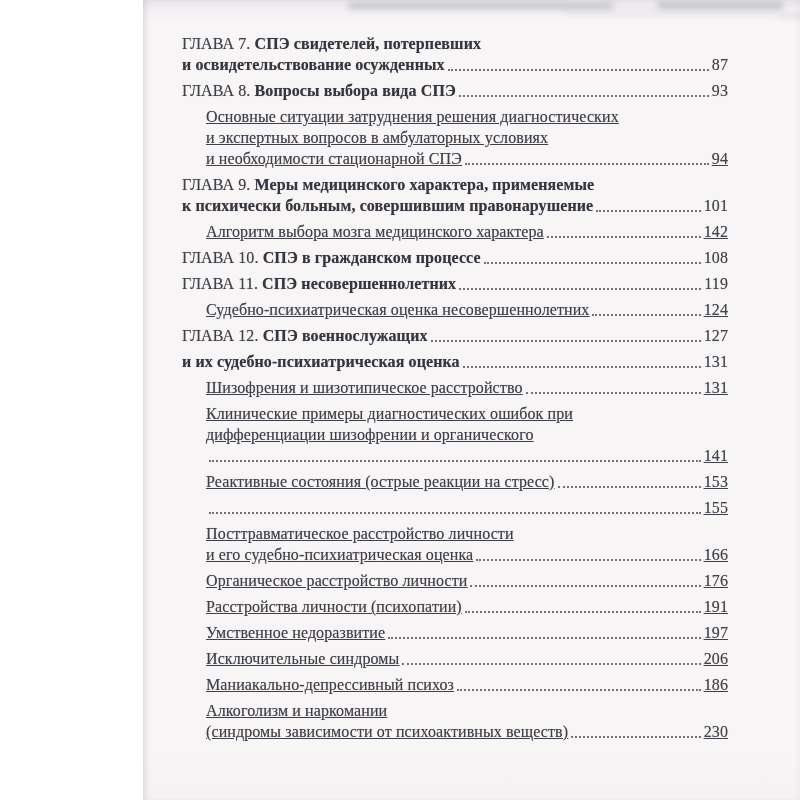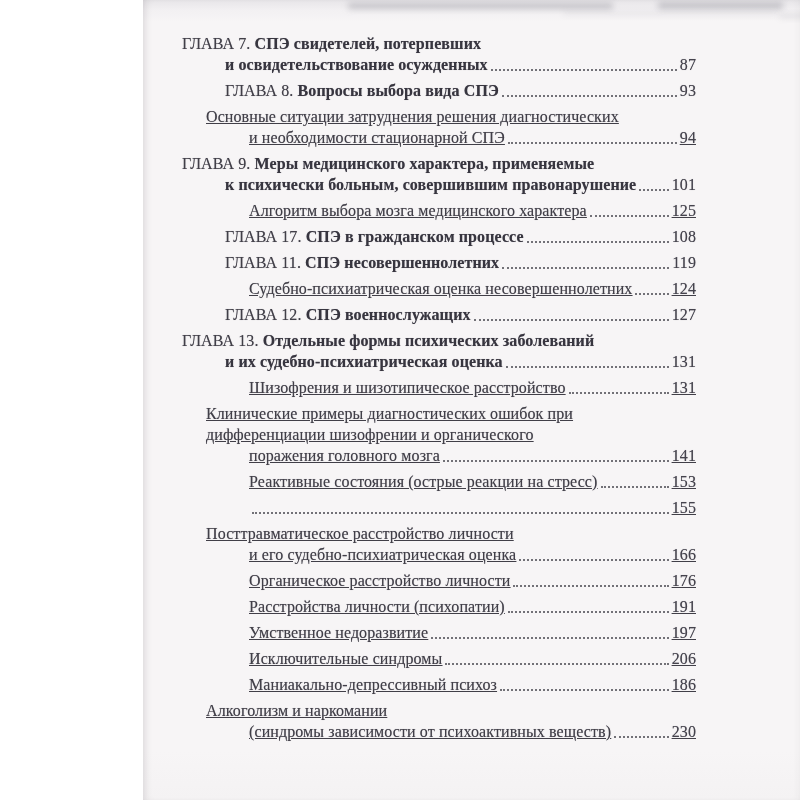--- a/index.html
+++ b/index.html
@@ -17,31 +17,31 @@
   }
   
   .smudge{position:absolute;background:rgba(110,110,122,.34);filter:blur(3px);border-radius:2px;}
   .smudge.s1{left:205px;top:3px;width:265px;height:6px;}
   .smudge.s2{left:515px;top:2px;width:125px;height:7px;}
   .smudge.s3{left:420px;top:12px;width:215px;height:2px;opacity:.6;}
   .smudge.s4{left:636px;top:14px;width:60px;height:4px;opacity:.5;}
 
   .toc{
     position:relative;
-    padding:31px 104px 0 39px;
+    padding:31px 72px 0 39px;
     color:#413f48;
     font-size:16px;line-height:21px;
     letter-spacing:.1px;
     text-shadow:0 0 .7px rgba(70,68,78,.55);
   }
   .entry{margin:0 0 5px 0;}
   .entry.chapter{margin-top:2px;}
   .entry.sub{padding-left:24px;text-decoration:underline;}
   .line{display:block;}
-  .line.last{display:flex;margin-left:43px;}
+  .line.last{display:flex;}
   .bold{font-weight:bold;color:#37353f;}
   .prefix{font-weight:normal;color:#413f48;}
   .txt{white-space:nowrap;}
   .leader{
     flex:1 1 auto;min-width:14px;
     border-bottom:2px dotted #5b5a62;
     margin:0 3px 4px 3px;
     opacity:.85;
   }
   .pagenum{color:#45434d;flex:0 0 auto;}
@@ -66,44 +66,45 @@
         </div>
         <div class="entry chapter">
           <div class="line last">
             <span class="txt bold"><span class="prefix">ГЛАВА 8.</span> Вопросы выбора вида СПЭ</span>
             <span class="leader"></span>
             <span class="pagenum">93</span>
           </div>
         </div>
         <div class="entry sub">
           <div class="line"><span class="txt">Основные ситуации затруднения решения диагностических</span></div>
+          <div class="line"><span class="txt">и экспертных вопросов в амбулаторных условиях</span></div>
           <div class="line last">
             <span class="txt">и необходимости стационарной СПЭ</span>
             <span class="leader"></span>
             <span class="pagenum">94</span>
           </div>
         </div>
         <div class="entry chapter">
           <div class="line"><span class="txt bold"><span class="prefix">ГЛАВА 9.</span> Меры медицинского характера, применяемые</span></div>
           <div class="line last">
             <span class="txt bold">к психически больным, совершившим правонарушение</span>
             <span class="leader"></span>
             <span class="pagenum">101</span>
           </div>
         </div>
         <div class="entry sub">
           <div class="line last">
             <span class="txt">Алгоритм выбора мозга медицинского характера</span>
             <span class="leader"></span>
-            <span class="pagenum">125</span>
-          </div>
-        </div>
-        <div class="entry chapter">
-          <div class="line last">
-            <span class="txt bold"><span class="prefix">ГЛАВА 17.</span> СПЭ в гражданском процессе</span>
+            <span class="pagenum">142</span>
+          </div>
+        </div>
+        <div class="entry chapter">
+          <div class="line last">
+            <span class="txt bold"><span class="prefix">ГЛАВА 10.</span> СПЭ в гражданском процессе</span>
             <span class="leader"></span>
             <span class="pagenum">108</span>
           </div>
         </div>
         <div class="entry chapter">
           <div class="line last">
             <span class="txt bold"><span class="prefix">ГЛАВА 11.</span> СПЭ несовершеннолетних</span>
             <span class="leader"></span>
             <span class="pagenum">119</span>
           </div>
@@ -116,39 +117,37 @@
           </div>
         </div>
         <div class="entry chapter">
           <div class="line last">
             <span class="txt bold"><span class="prefix">ГЛАВА 12.</span> СПЭ военнослужащих</span>
             <span class="leader"></span>
             <span class="pagenum">127</span>
           </div>
         </div>
         <div class="entry chapter">
-          <div class="line"><span class="txt bold"><span class="prefix">ГЛАВА 13.</span> Отдельные формы психических заболеваний</span></div>
           <div class="line last">
             <span class="txt bold">и их судебно-психиатрическая оценка</span>
             <span class="leader"></span>
             <span class="pagenum">131</span>
           </div>
         </div>
         <div class="entry sub">
           <div class="line last">
             <span class="txt">Шизофрения и шизотипическое расстройство</span>
             <span class="leader"></span>
             <span class="pagenum">131</span>
           </div>
         </div>
         <div class="entry sub">
           <div class="line"><span class="txt">Клинические примеры диагностических ошибок при</span></div>
           <div class="line"><span class="txt">дифференциации шизофрении и органического</span></div>
           <div class="line last">
-            <span class="txt">поражения головного мозга</span>
             <span class="leader"></span>
             <span class="pagenum">141</span>
           </div>
         </div>
         <div class="entry sub">
           <div class="line last">
             <span class="txt">Реактивные состояния (острые реакции на стресс)</span>
             <span class="leader"></span>
             <span class="pagenum">153</span>
           </div>

